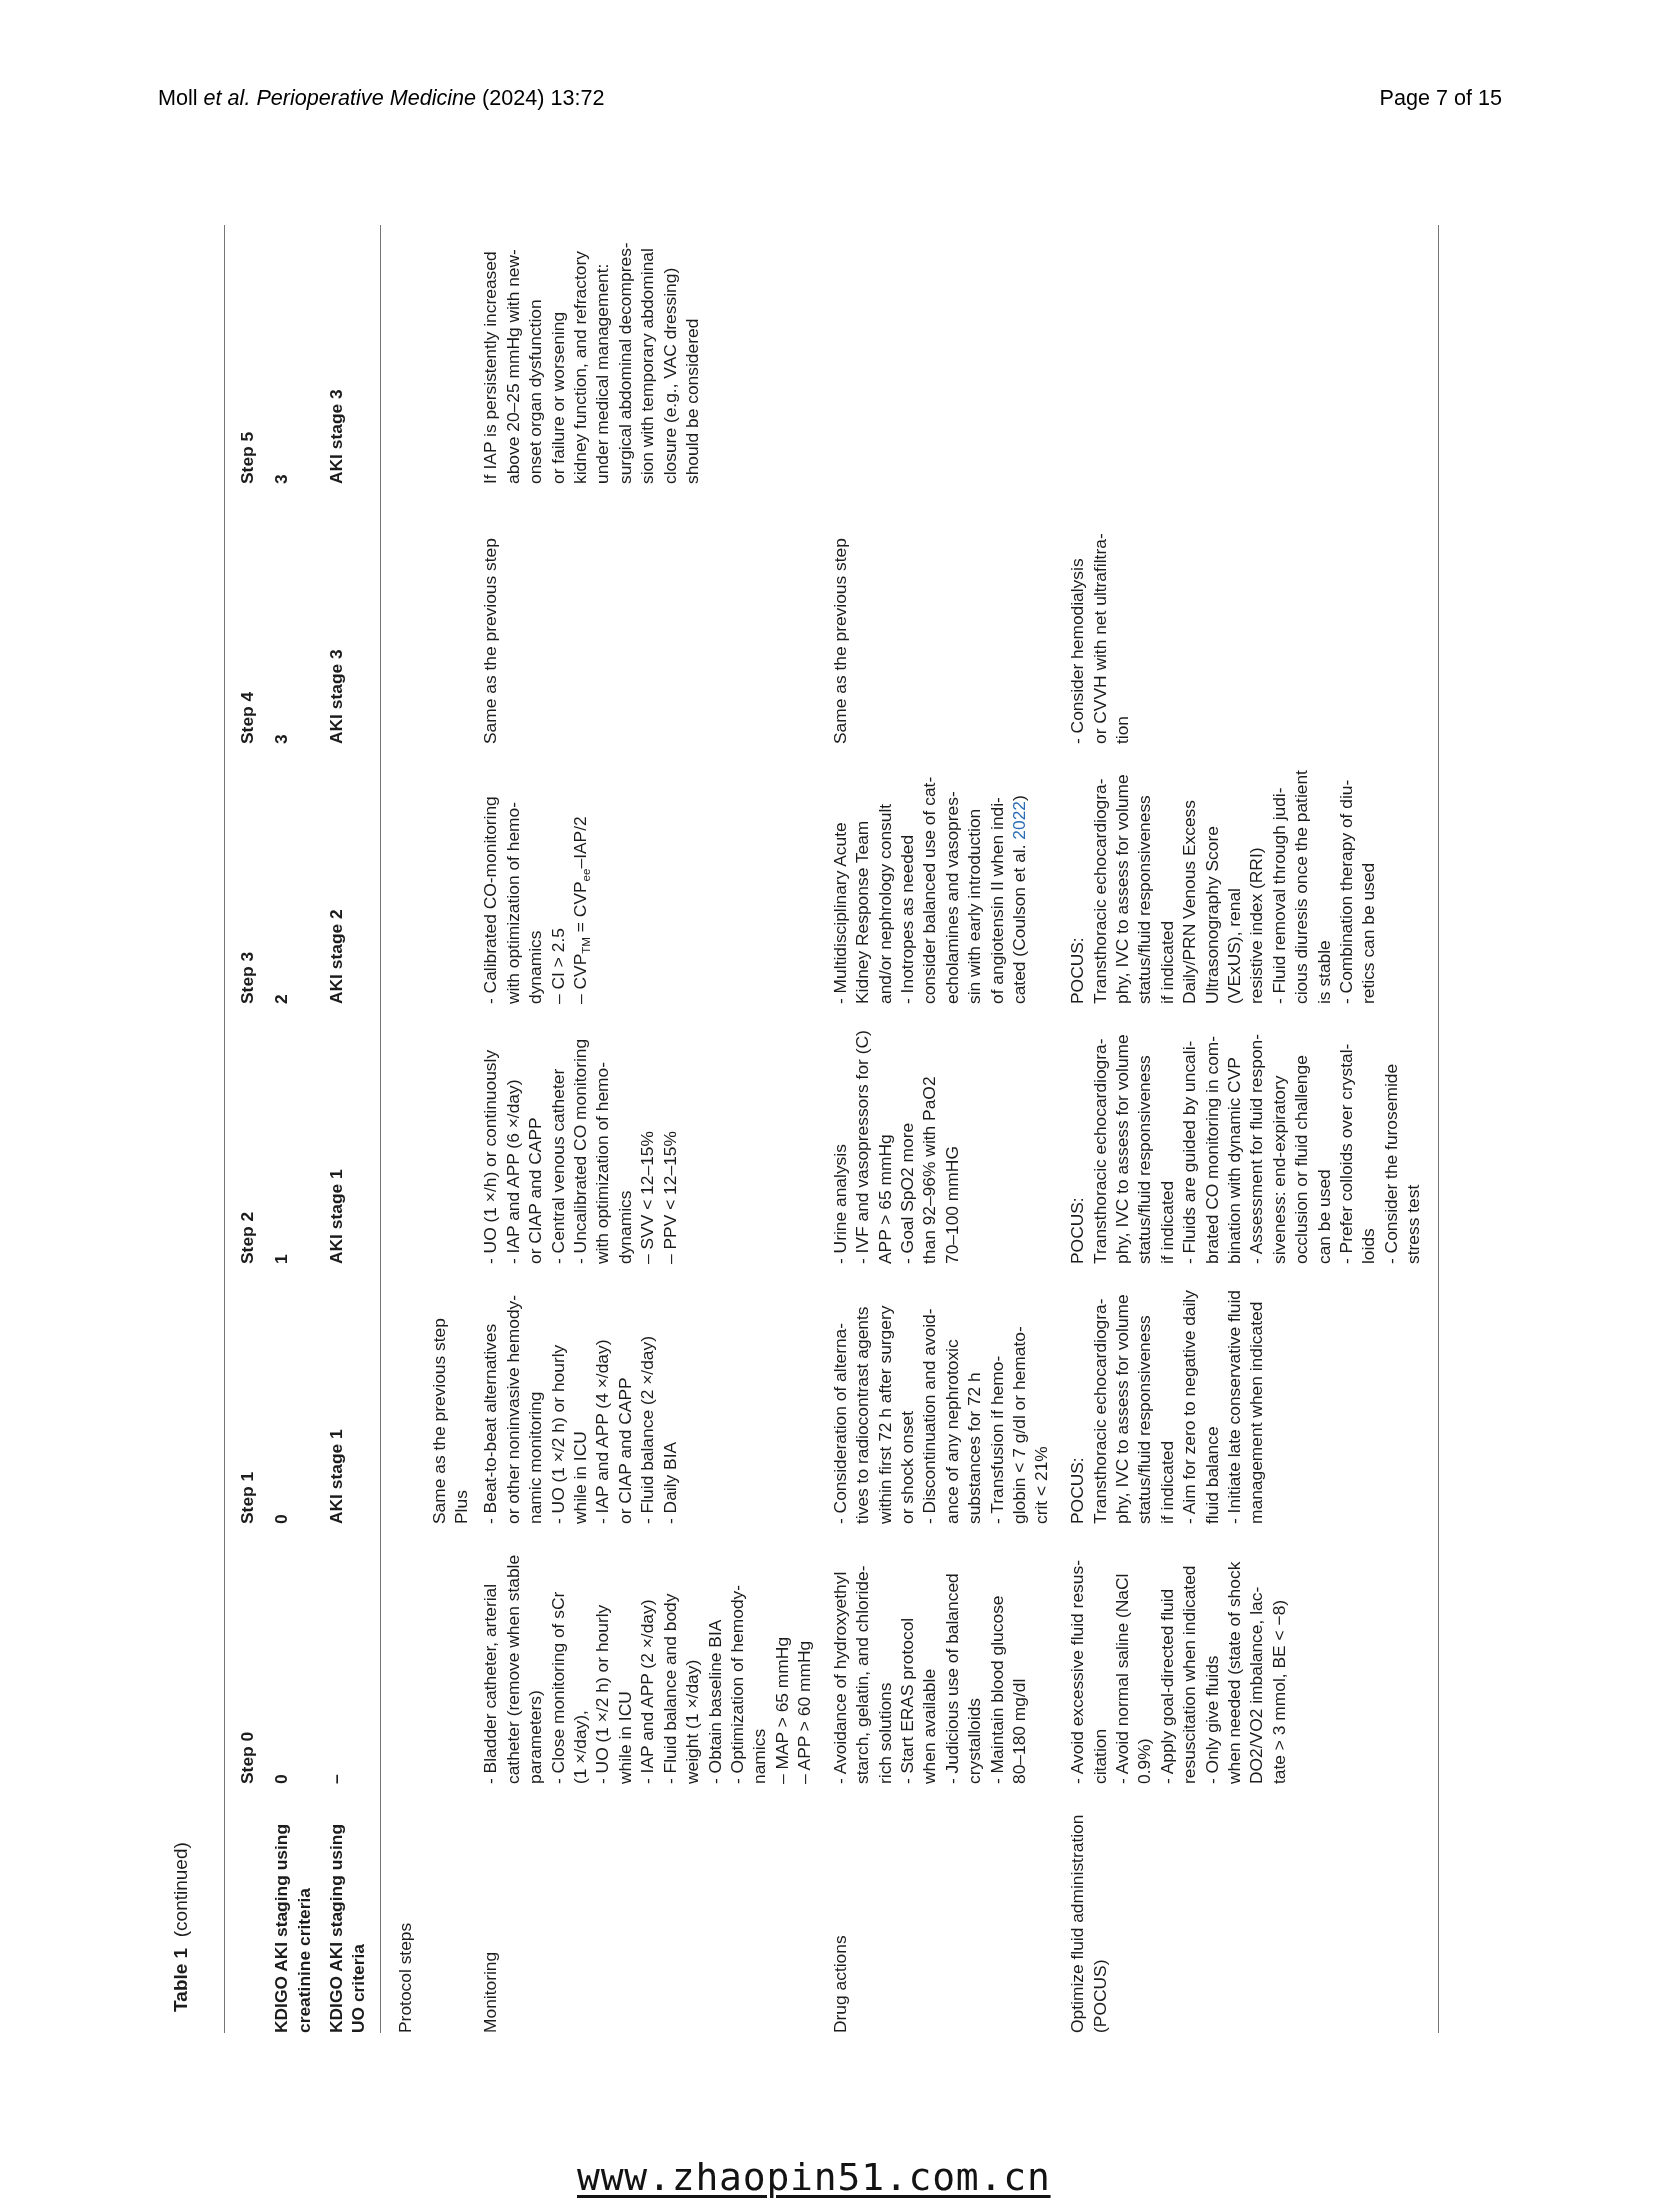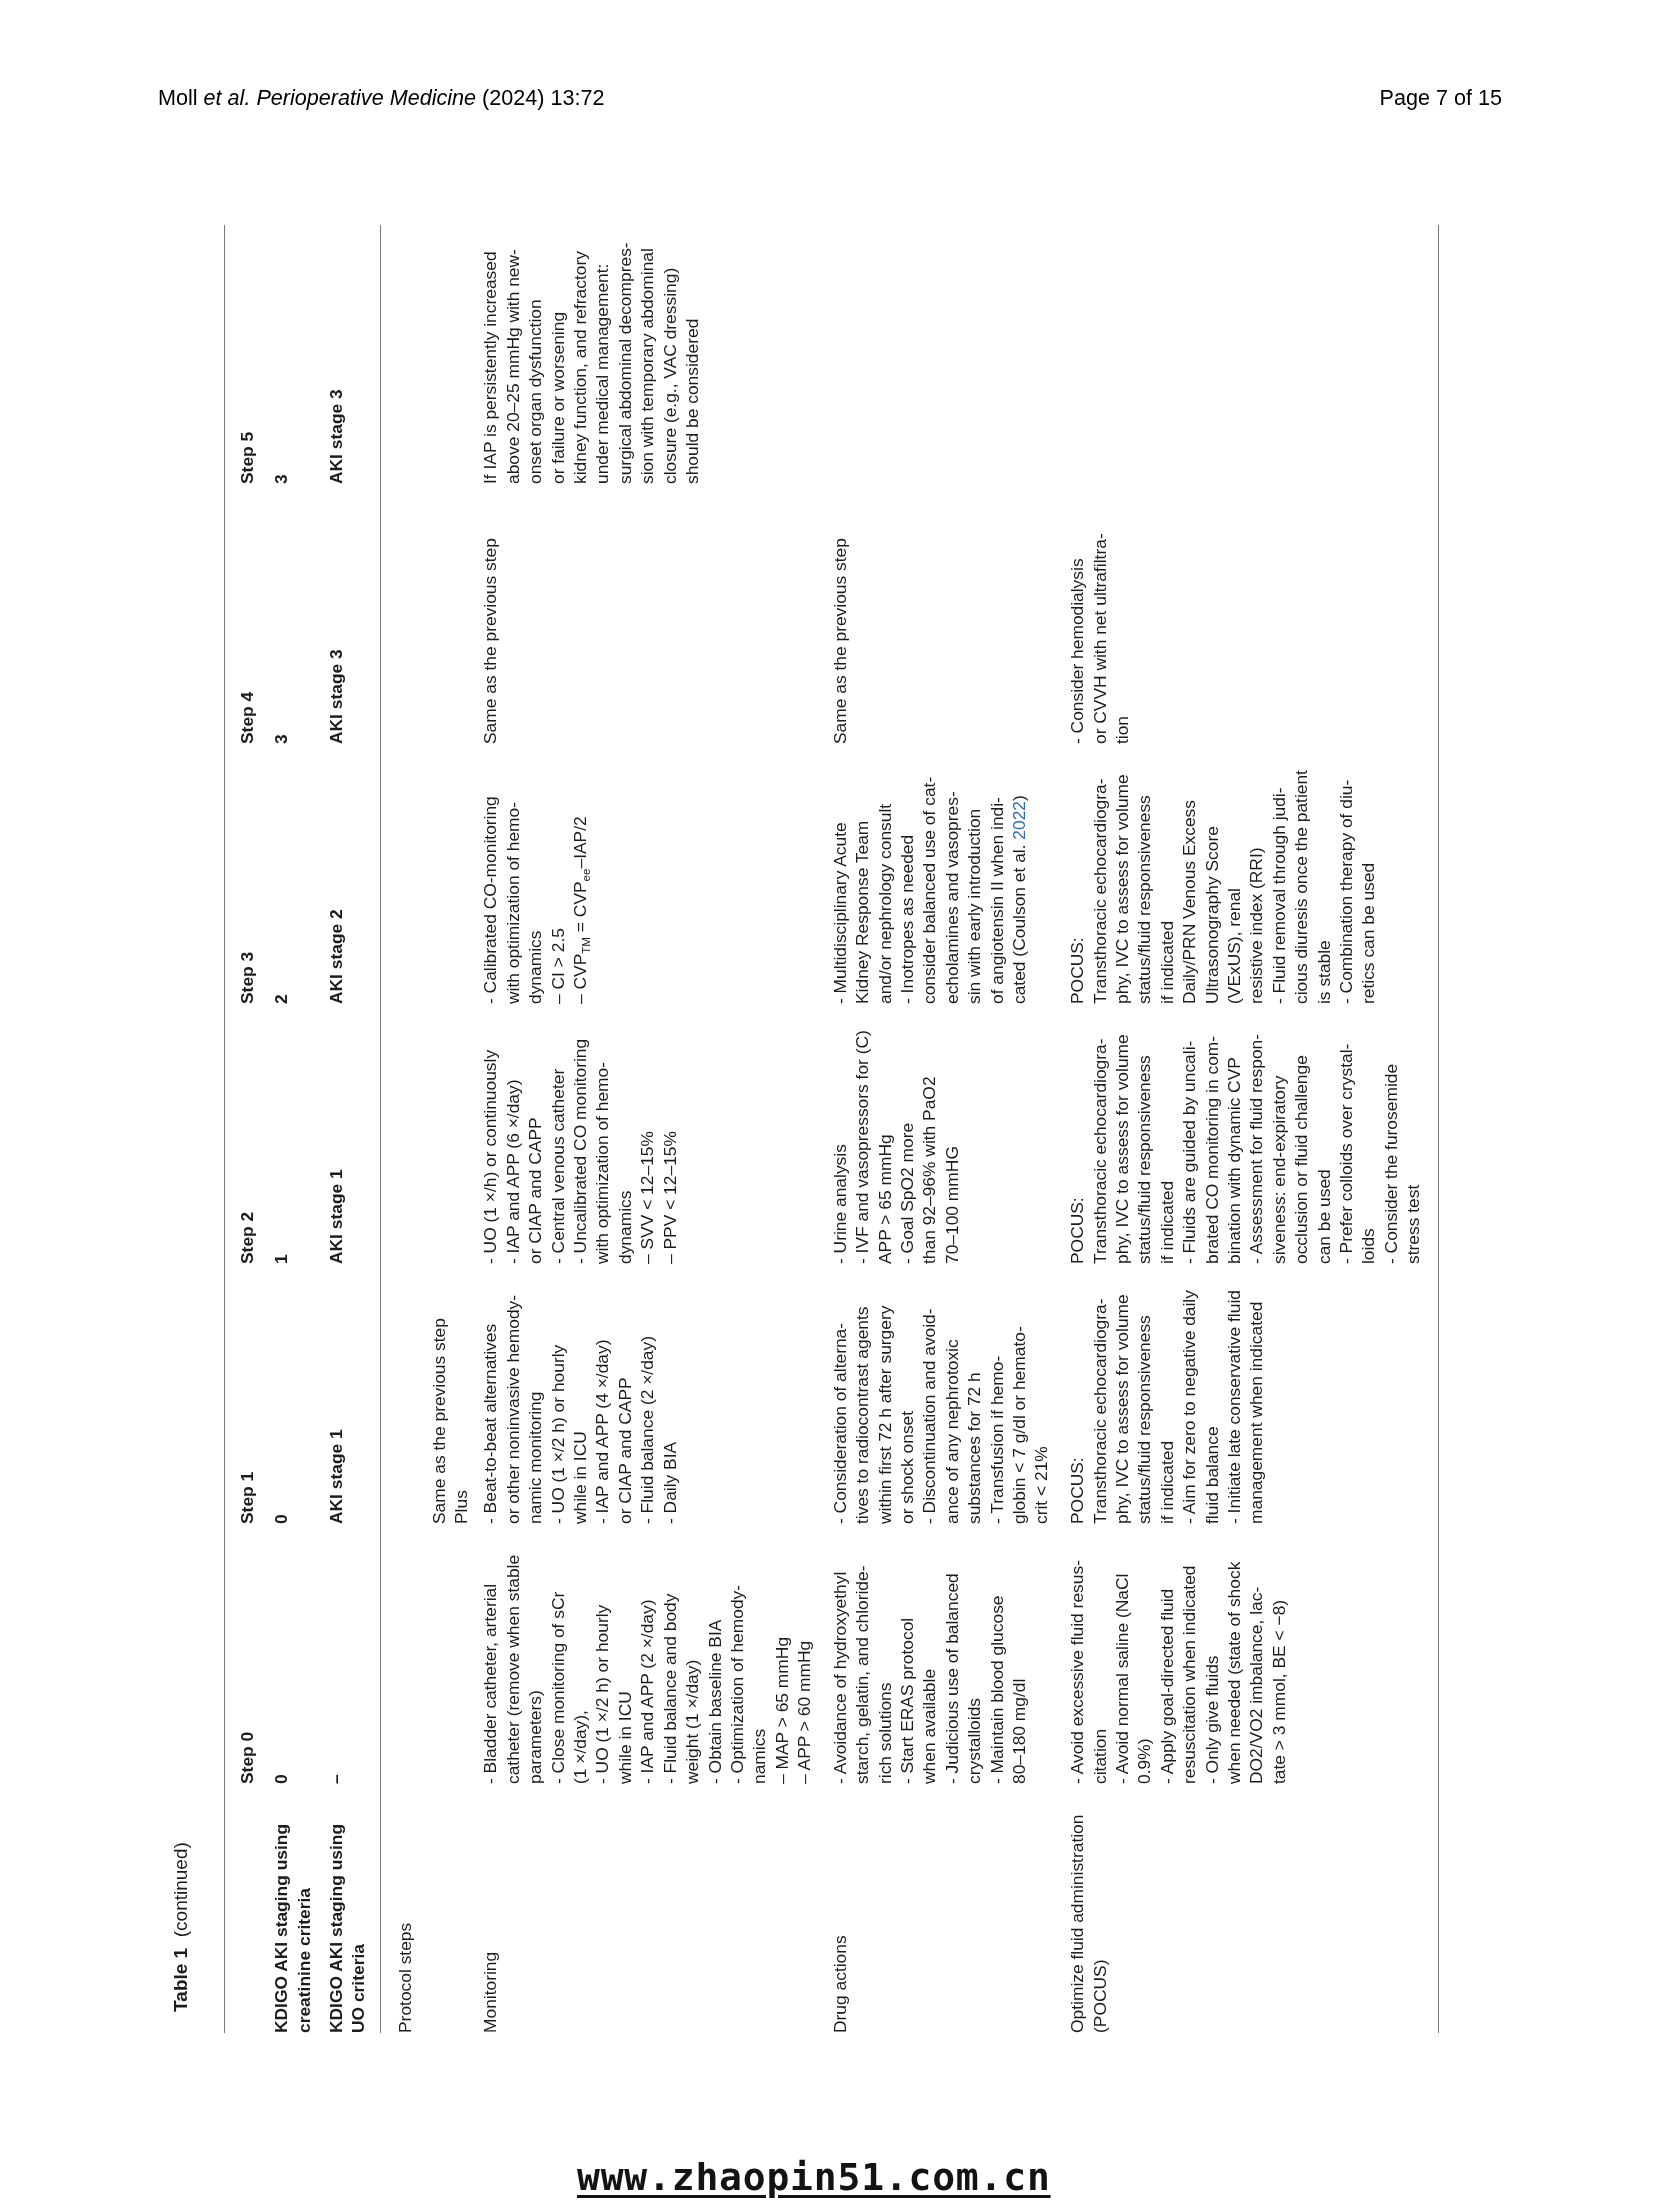--- a/index.html
+++ b/index.html
@@ -23,21 +23,21 @@
   .r-section{margin-bottom:11.6px;}
   .r-sameas{margin-bottom:6.6px;}
   .r-body{margin-bottom:13.3px;}
   .r-last{margin-bottom:0;padding-bottom:13.3px;border-bottom:1.7px solid #767676;}
   .cell{white-space:pre-line;overflow:visible;}
   .cell-line{white-space:pre;}
   sub{font-size:11.6px;line-height:0;}
   .cite-link{color:#2b6cb5;text-decoration:none;cursor:pointer;}
   
   .watermark{position:absolute;left:577px;top:2155px;font-family:"DejaVu Sans Mono",monospace;
-             font-weight:700;font-size:38px;letter-spacing:0.8px;color:#131313;
+             font-weight:400;font-size:38px;letter-spacing:0.8px;color:#131313;
              text-decoration:underline;text-decoration-thickness:3.3px;text-underline-offset:5px;}
 </style>
 </head>
 <body>
 
 <div class="running-head">
   <div>
     <span>Moll </span><span class="rh-italic">et al. Perioperative Medicine</span><span>  (2024) 13:72</span>
   </div>
   <div>Page 7 of 15</div>

